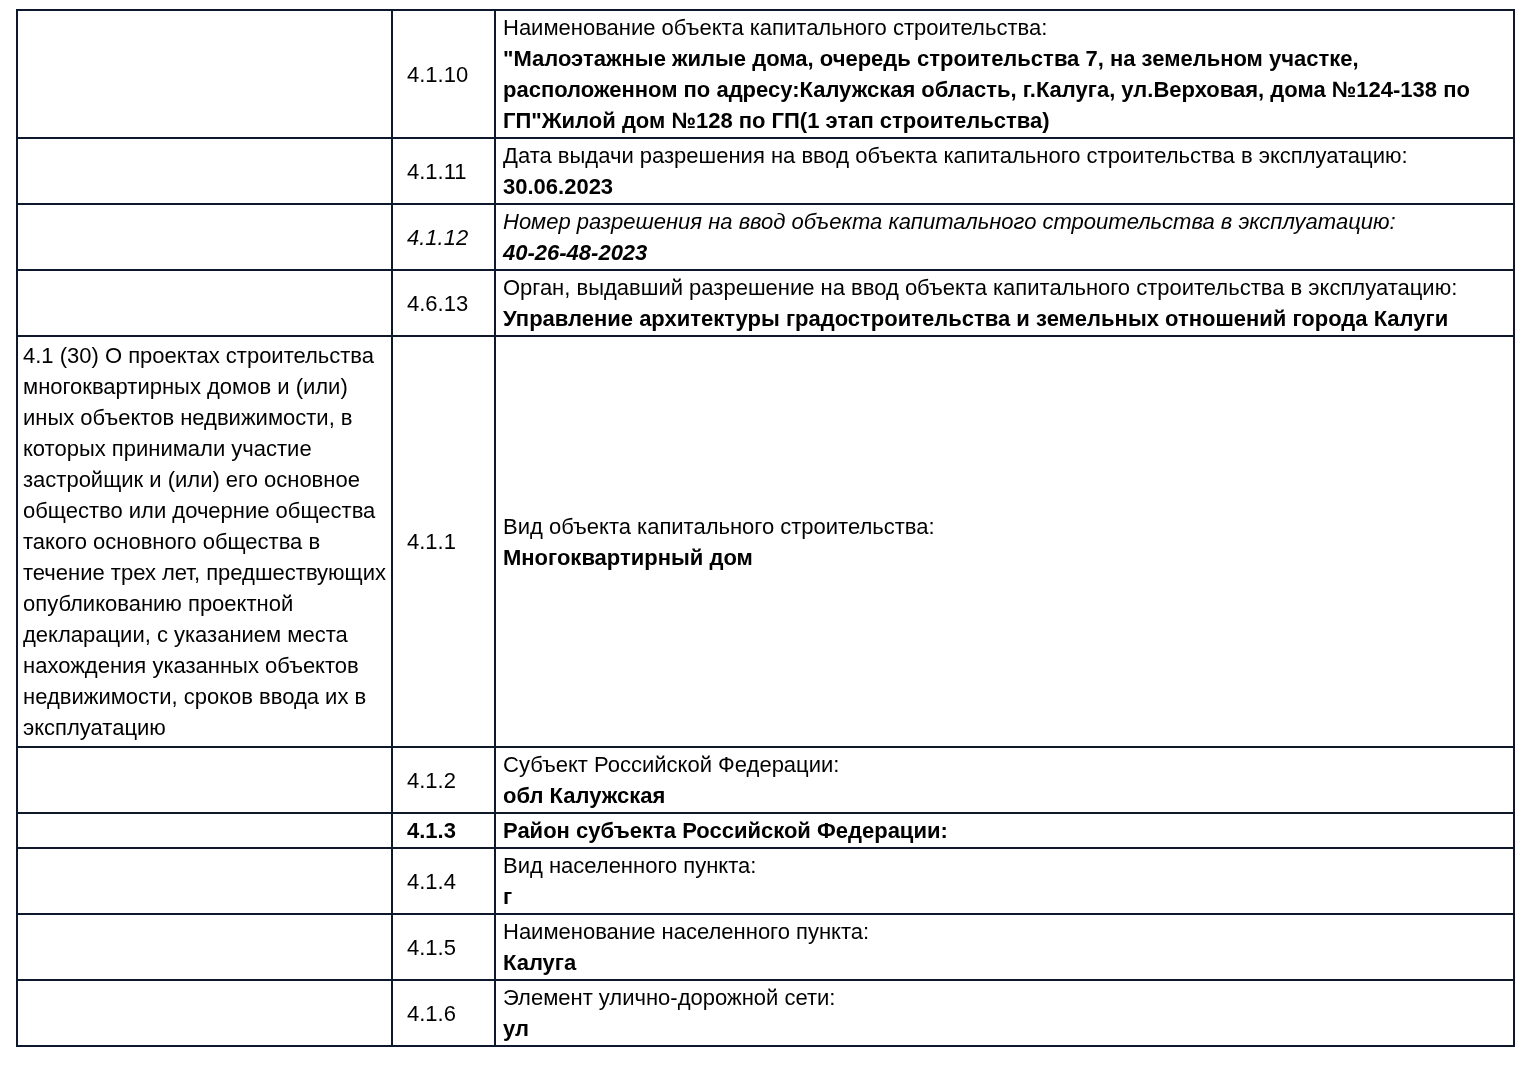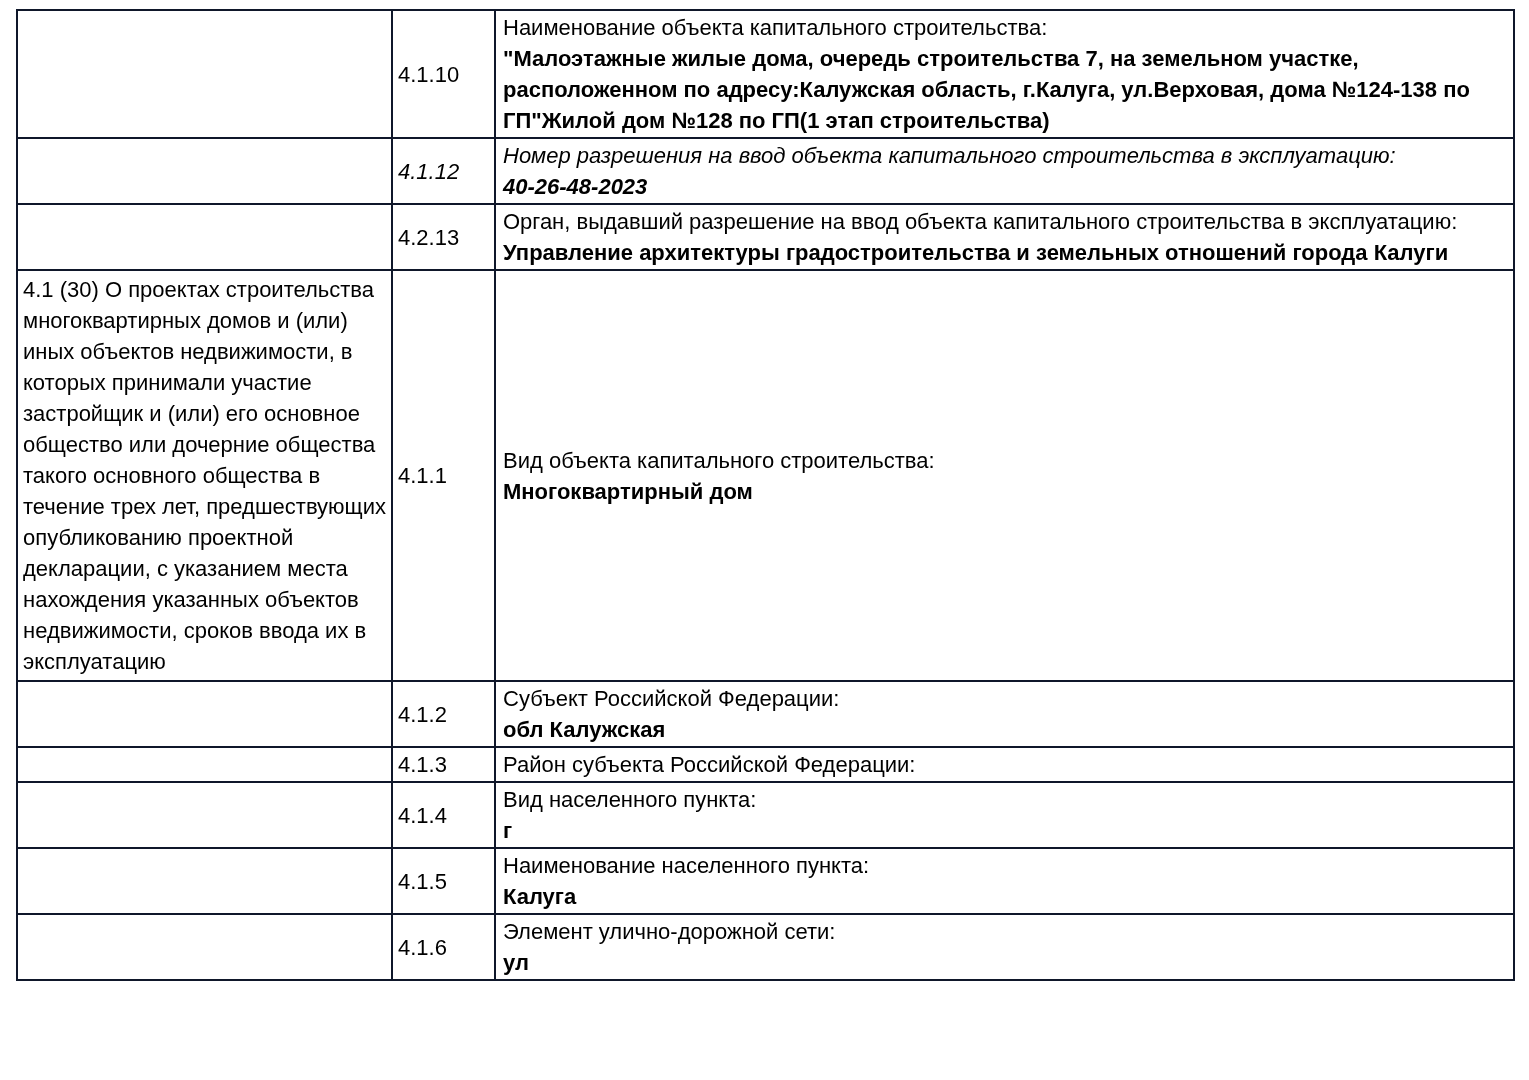--- a/index.html
+++ b/index.html
@@ -22,34 +22,34 @@
     font-size: 22px;
     line-height: 31px;
     vertical-align: middle;
     overflow: hidden;
   }
   td.cell-category {
     vertical-align: top;
     padding: 3px 4px 3px 5px;
   }
   td.cell-number {
-    padding: 0 2px 0 5px;
+    padding: 0 2px 0 14px;
   }
   td.cell-field {
     padding: 1px 6px 1px 7px;
   }
   .field-value { font-weight: 700; }
   
   tr.r0  { height: 124px; }
   tr.r1  { height: 66px; }
   tr.r2  { height: 66px; font-style: italic; }
   tr.r3  { height: 66px; }
   tr.r4  { height: 328px; }
   tr.r5  { height: 62px; }
-  tr.r6  { height: 21px; }
+  tr.r6  { height: 21px; font-weight: bold; }
   tr.r7  { height: 64px; }
   tr.r8  { height: 66px; }
   tr.r9  { height: 65px; }
 </style>
 </head>
 <body>
 
 <table class="decl-table">
   <colgroup>
     <col style="width:375px">
@@ -58,31 +58,39 @@
   </colgroup>
   <tbody>
     <tr class="r0">
       <td class="cell-category"></td>
       <td class="cell-number">4.1.10</td>
       <td class="cell-field">
         <div class="field-label">Наименование объекта капитального строительства:</div>
         <div class="field-value">"Малоэтажные жилые дома, очередь строительства 7, на земельном участке, расположенном по адресу:Калужская область, г.Калуга, ул.Верховая, дома №124-138 по ГП"Жилой дом №128 по ГП(1 этап строительства)</div>
       </td>
     </tr>
+    <tr class="r1">
+      <td class="cell-category"></td>
+      <td class="cell-number">4.1.11</td>
+      <td class="cell-field">
+        <div class="field-label">Дата выдачи разрешения на ввод объекта капитального строительства в эксплуатацию:</div>
+        <div class="field-value">30.06.2023</div>
+      </td>
+    </tr>
     <tr class="r2">
       <td class="cell-category"></td>
       <td class="cell-number">4.1.12</td>
       <td class="cell-field">
         <div class="field-label">Номер разрешения на ввод объекта капитального строительства в эксплуатацию:</div>
         <div class="field-value">40-26-48-2023</div>
       </td>
     </tr>
     <tr class="r3">
       <td class="cell-category"></td>
-      <td class="cell-number">4.2.13</td>
+      <td class="cell-number">4.6.13</td>
       <td class="cell-field">
         <div class="field-label">Орган, выдавший разрешение на ввод объекта капитального строительства в эксплуатацию:</div>
         <div class="field-value">Управление архитектуры градостроительства и земельных отношений города Калуги</div>
       </td>
     </tr>
     <tr class="r4">
       <td class="cell-category">4.1 (30) О проектах строительства многоквартирных домов и (или) иных объектов недвижимости, в которых принимали участие застройщик и (или) его основное общество или дочерние общества такого основного общества в течение трех лет, предшествующих опубликованию проектной декларации, с указанием места нахождения указанных объектов недвижимости, сроков ввода их в эксплуатацию</td>
       <td class="cell-number">4.1.1</td>
       <td class="cell-field">
         <div class="field-label">Вид объекта капитального строительства:</div>

